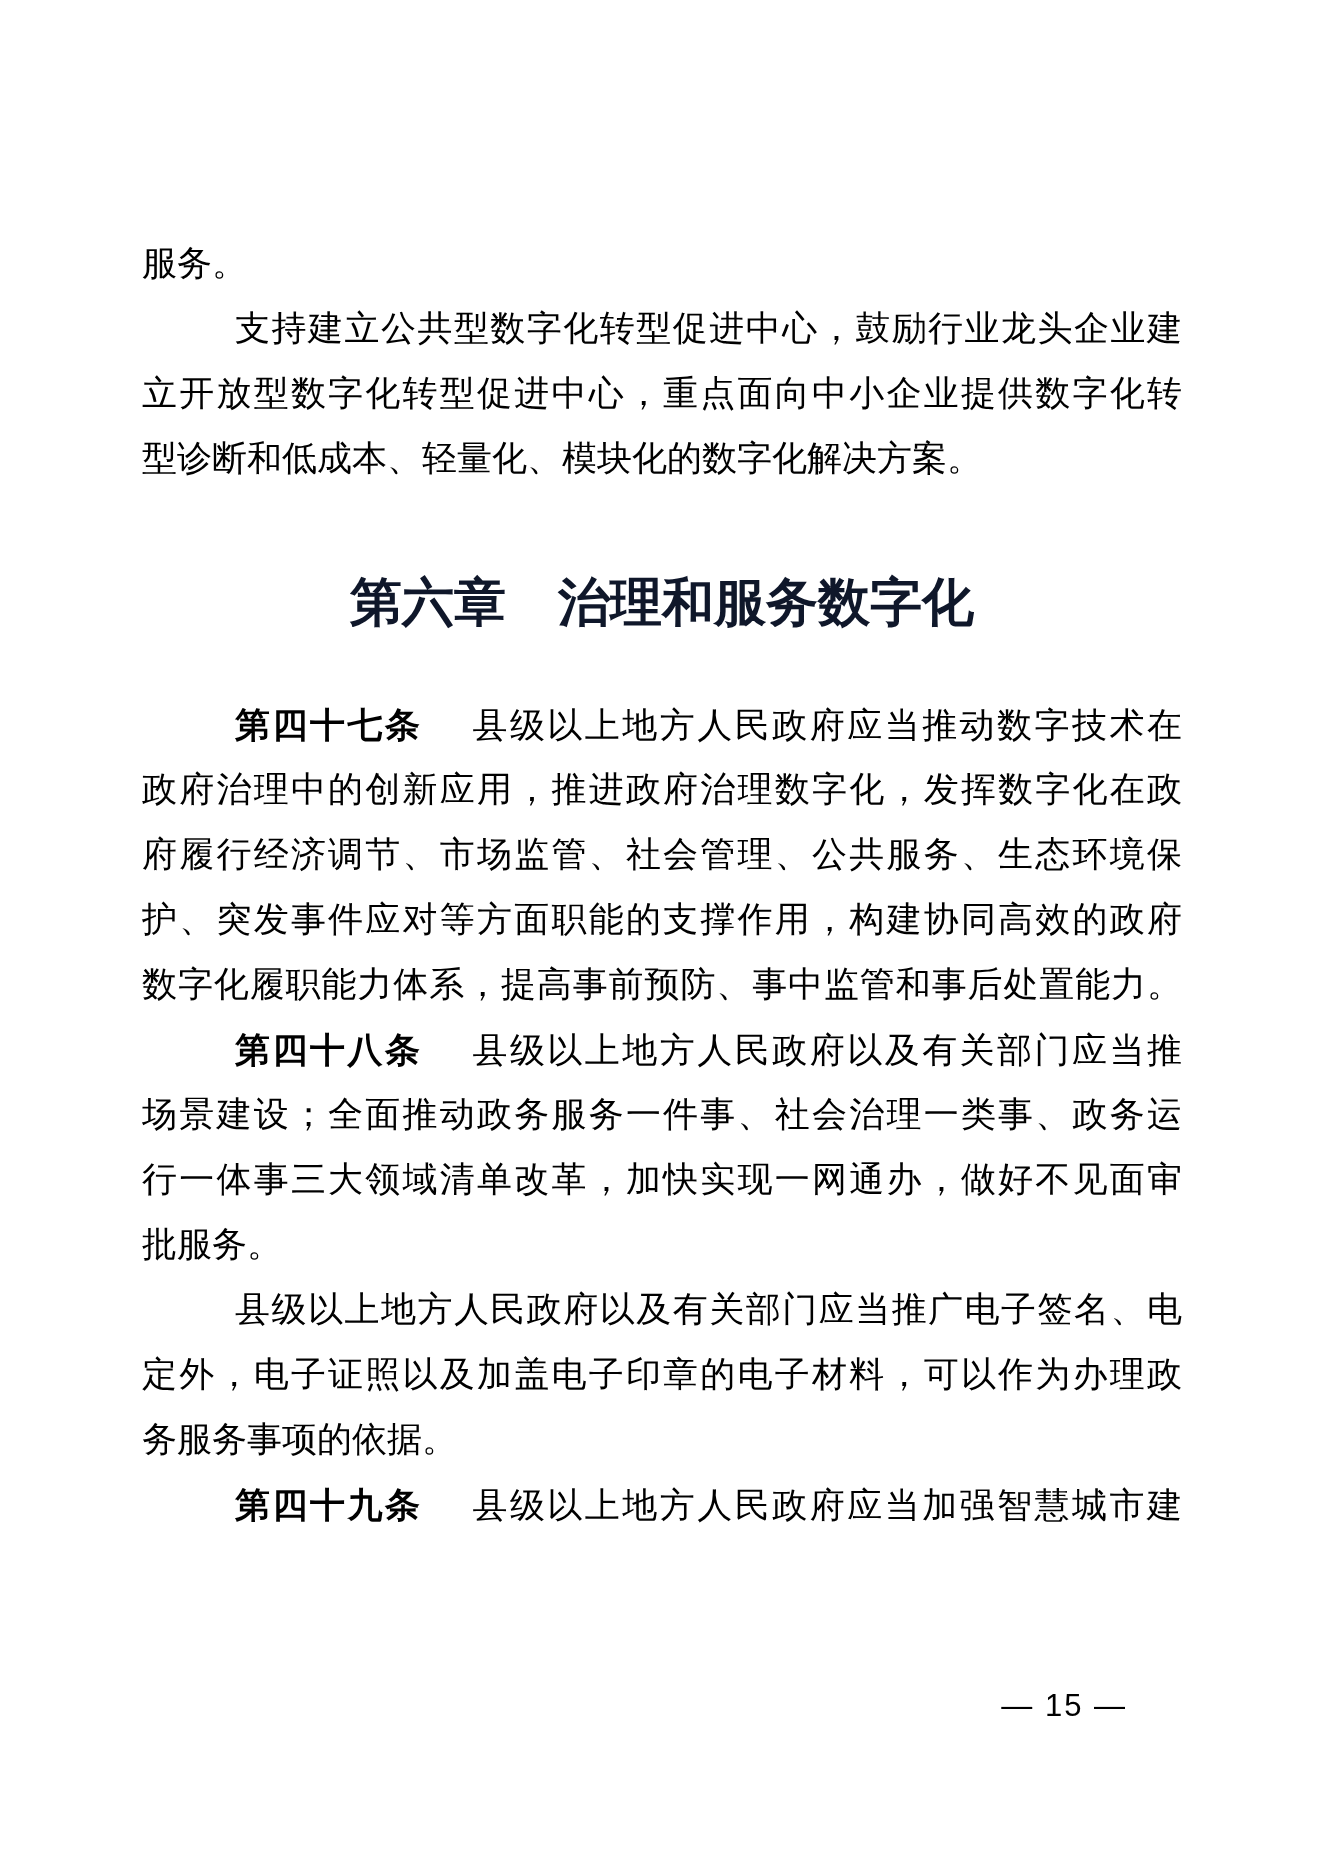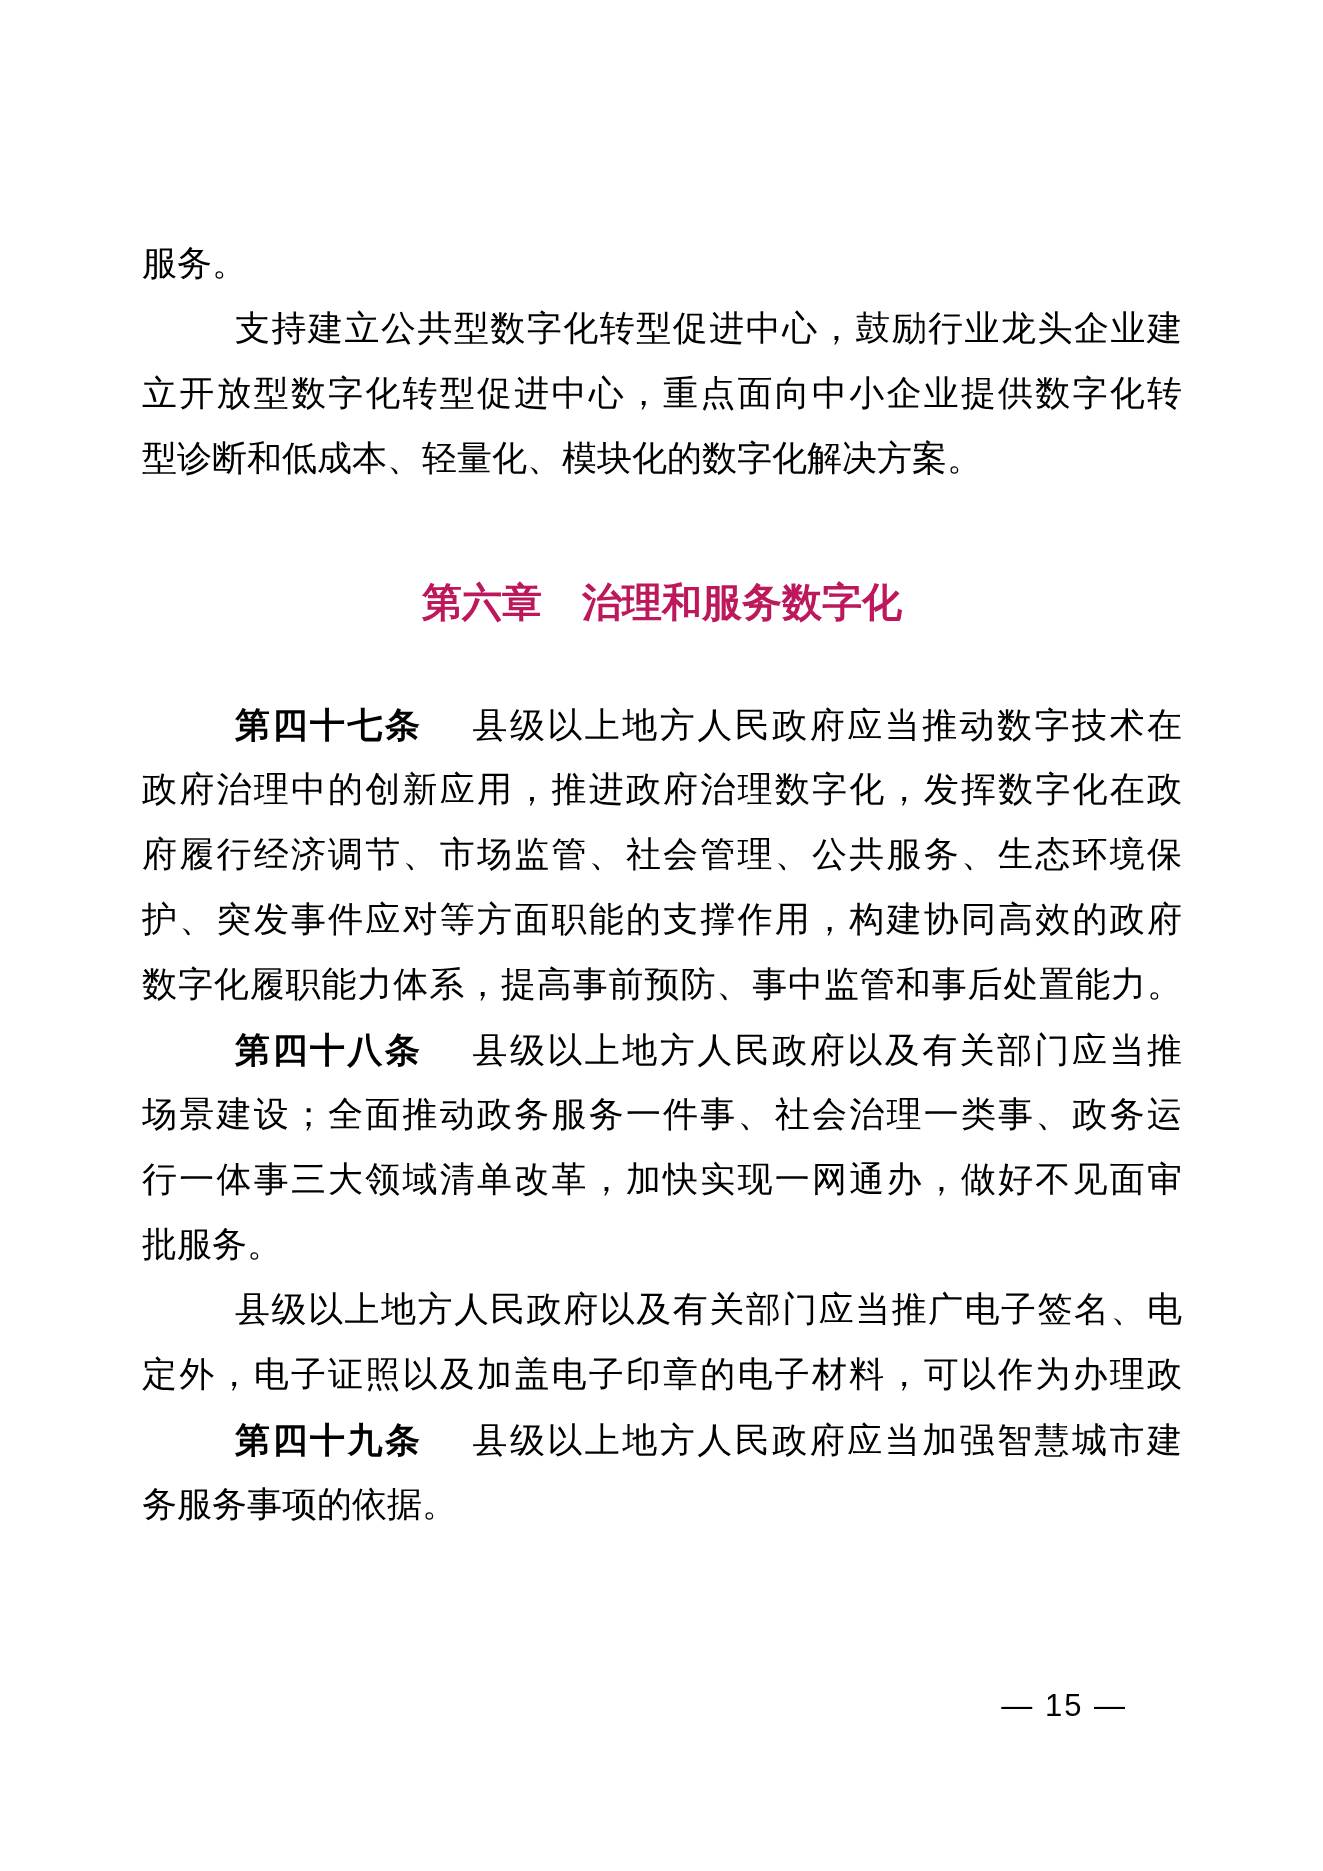--- a/index.html
+++ b/index.html
@@ -43,24 +43,24 @@
     font-weight: bold;
     font-family: "Liberation Sans", "DejaVu Sans", sans-serif;
     margin-right: 50px;
     margin-top: 32px;
   }
   .heading {
     height: 66px;
     line-height: 66px;
     margin: 78px 0 57px 0;
     text-align: center;
-    font-size: 40px;
+    font-size: 52px;
     font-weight: bold;
     font-family: "Liberation Sans", "DejaVu Sans", sans-serif;
-    color: #be185d;
+    color: #0f172a;
   }
   .page-number {
     position: absolute;
     top: 1686px;
     right: 196px;
     font-size: 31px;
     line-height: 40px;
     font-family: Liberation Sans, sans-serif;
     color: #000000;
     letter-spacing: 2px;
@@ -80,17 +80,17 @@
       <div class="line justify">政府治理中的创新应用，推进政府治理数字化，发挥数字化在政</div>
       <div class="line justify">府履行经济调节、市场监管、社会管理、公共服务、生态环境保</div>
       <div class="line justify">护、突发事件应对等方面职能的支撑作用，构建协同高效的政府</div>
       <div class="line justify">数字化履职能力体系，提高事前预防、事中监管和事后处置能力。</div>
       <div class="line justify indent"><span class="article-label">第四十八条</span><span>县级以上地方人民政府以及有关部门应当推</span></div>
       <div class="line justify">场景建设；全面推动政务服务一件事、社会治理一类事、政务运</div>
       <div class="line justify">行一体事三大领域清单改革，加快实现一网通办，做好不见面审</div>
       <div class="line">批服务。</div>
       <div class="line justify indent">县级以上地方人民政府以及有关部门应当推广电子签名、电</div>
       <div class="line justify">定外，电子证照以及加盖电子印章的电子材料，可以作为办理政</div>
+      <div class="line">务服务事项的依据。</div>
       <div class="line justify indent"><span class="article-label">第四十九条</span><span>县级以上地方人民政府应当加强智慧城市建</span></div>
-      <div class="line">务服务事项的依据。</div>
     </div>
   <div class="page-number">— 15 —</div>
 </div>
 
 </body></html>

